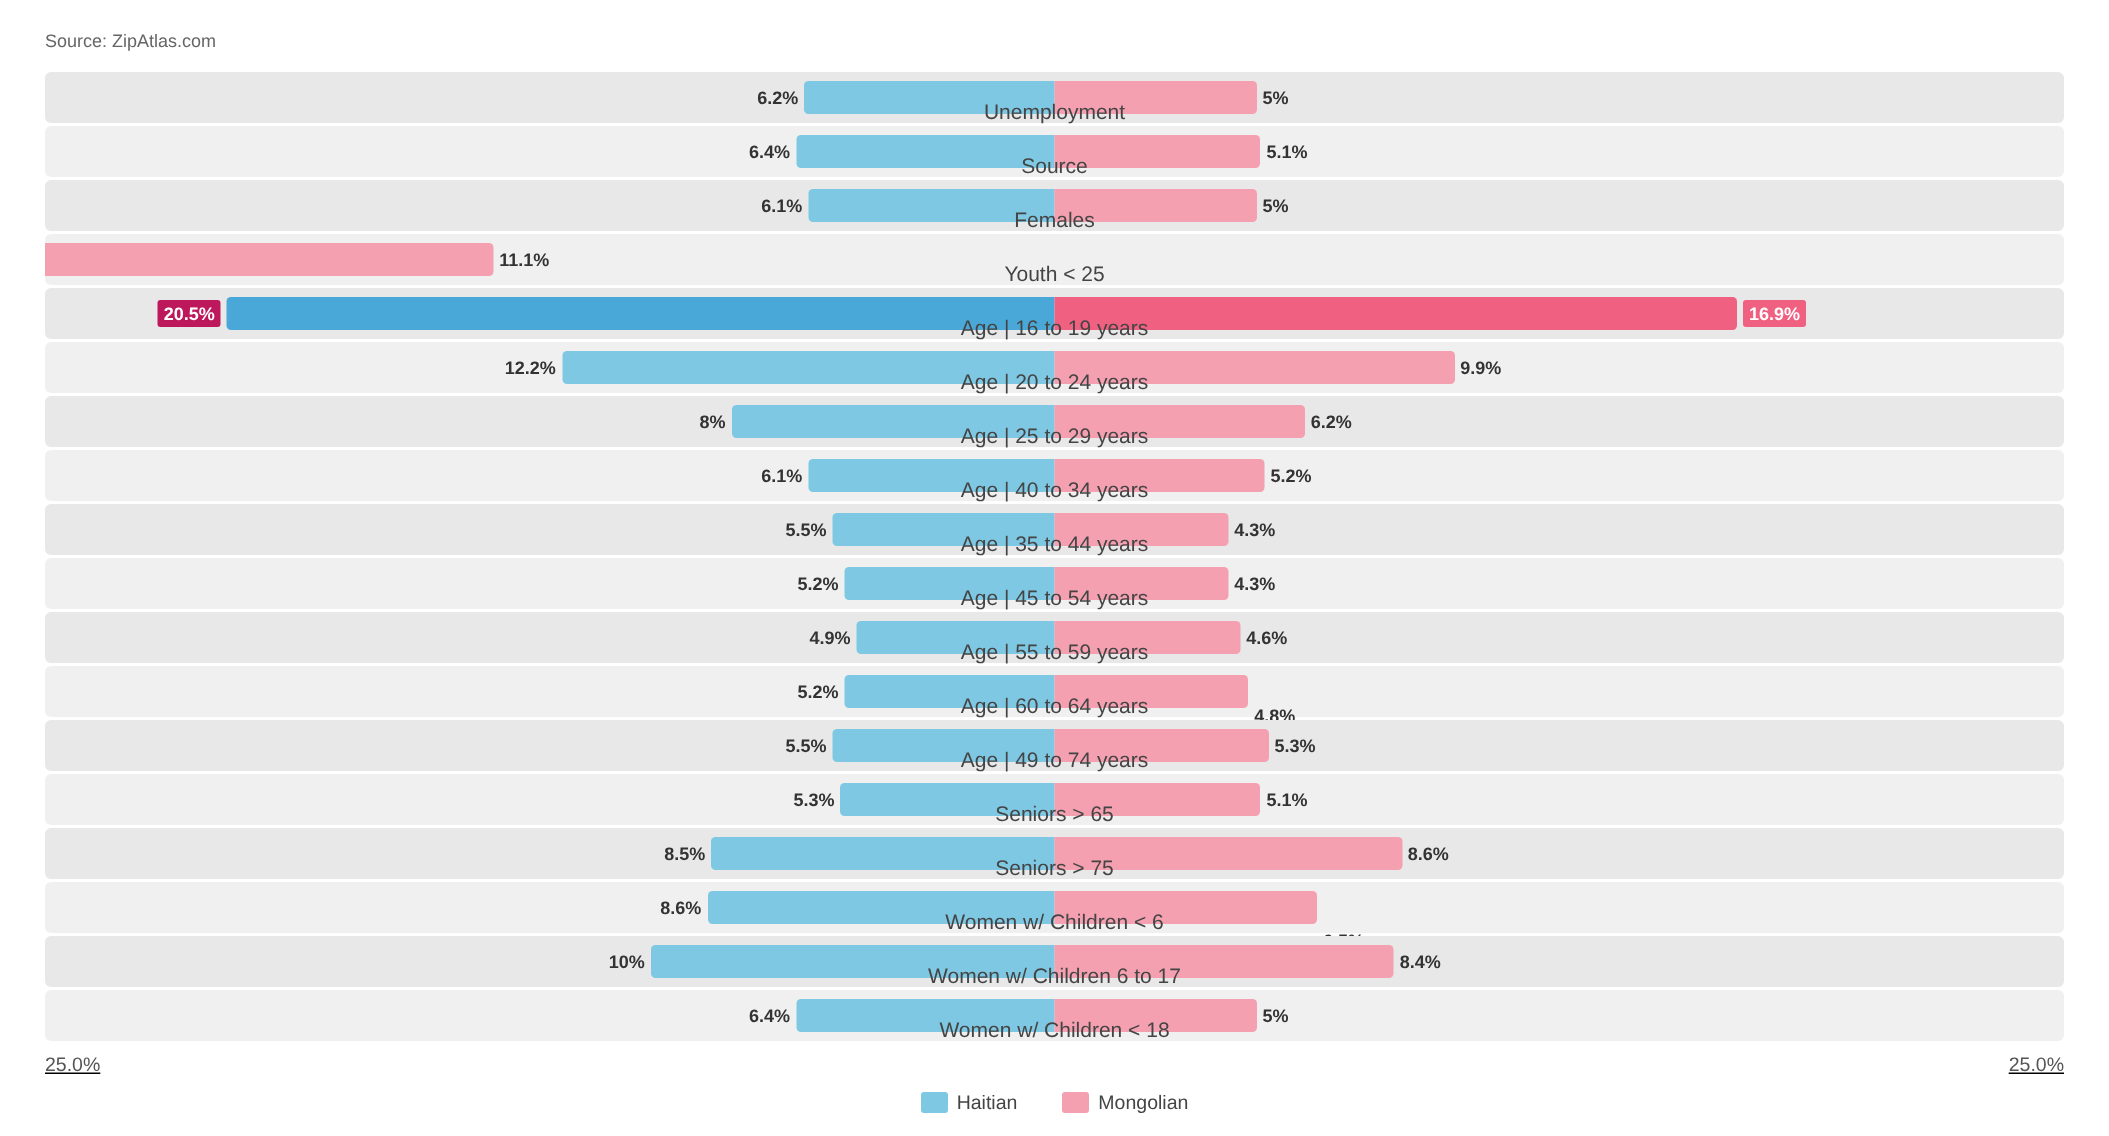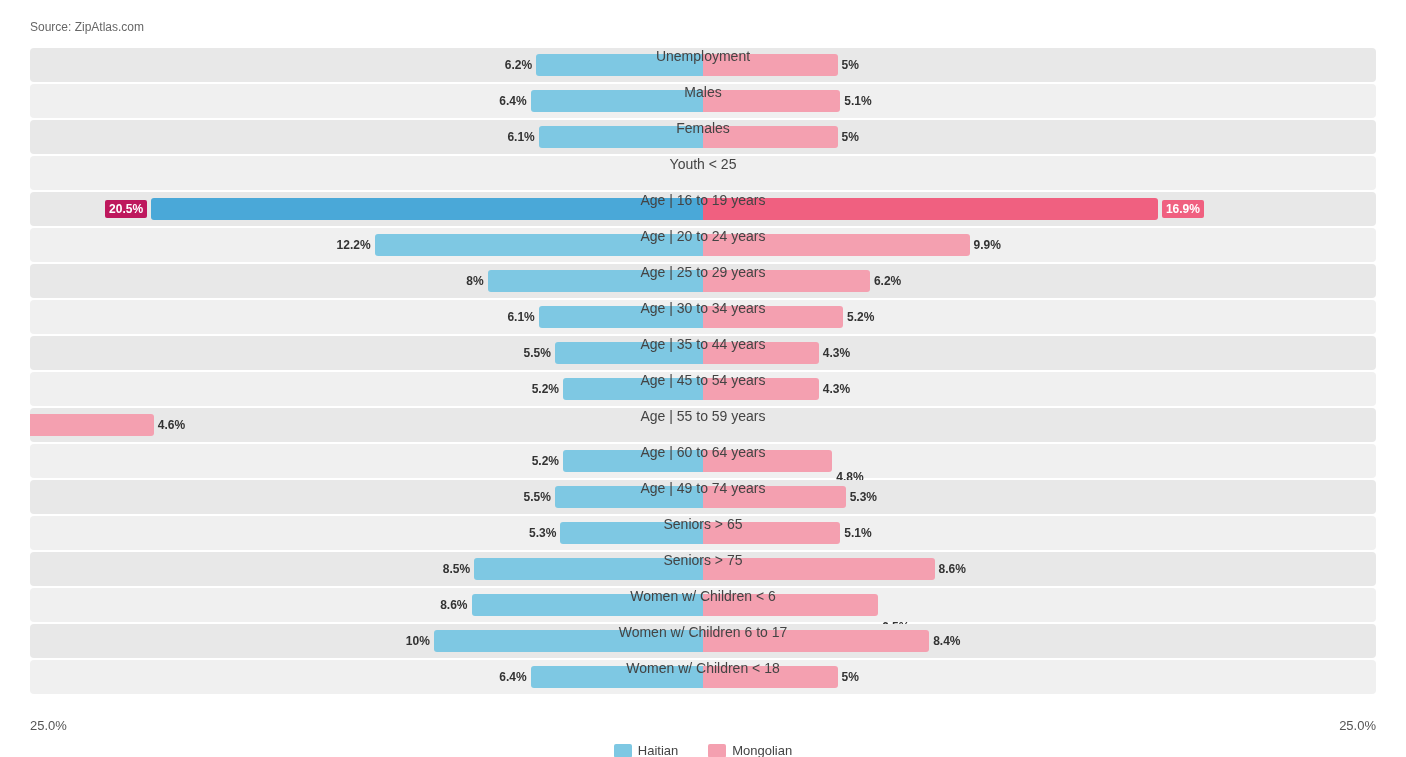--- a/index.html
+++ b/index.html
@@ -46,21 +46,21 @@
     }
     .bar-row:nth-child(odd) {
       background: #e8e8e8;
     }
     
     
     .bar-inner {
       display: flex;
       width: 100%;
       height: 100%;
-      align-items: flex-start;
+      align-items: flex-end;
       position: relative;
       text-decoration: underline;
     }
     .left-section {
       width: 50%;
       height: 100%;
       display: flex;
       align-items: center;
       justify-content: flex-end;
       position: relative;
@@ -131,22 +131,23 @@
     }
     .highlighted-row .value-right {
       background: #f06080;
       padding: 2px 4px;
       border-radius: 2px;
       color: #fff;
     }
     .x-axis {
       display: flex;
       justify-content: space-between;
-      margin-top: 24px;
+      margin-top: 8px;
       padding: 0 0;
+      text-decoration: underline;
     }
     .x-axis-label {
       font-size: 13px;
       color: #555;
     }
     .legend {
       display: flex;
       justify-content: center;
       margin-top: 10px;
       gap: 30px;
@@ -190,21 +191,21 @@
         </div>
       </div>
     </div>
       <div class="bar-row">
       <div class="bar-inner">
         <div class="left-section">
           <div class="blue-bar" style="width: 25.6%;">
           </div>
           <span class="value-left" style="right: 25.6%; transform: translateX(-4px);">6.4%</span>
         </div>
-        <span class="label-center">Males</span>
+        <span class="label-center">Source</span>
         <div class="right-section">
           <div class="pink-bar" style="width: 20.4%;">
           </div>
           <span class="value-right" style="left: 20.4%; transform: translateX(4px);">5.1%</span>
         </div>
       </div>
     </div>
       <div class="bar-row">
       <div class="bar-inner">
         <div class="left-section">
@@ -216,20 +217,25 @@
         <div class="right-section">
           <div class="pink-bar" style="width: 20%;">
           </div>
           <span class="value-right" style="left: 20%; transform: translateX(4px);">5%</span>
         </div>
       </div>
     </div>
       <div class="bar-row">
       <div class="bar-inner">
         <span class="label-center">Youth &lt; 25</span>
+        <div class="right-section">
+          <div class="pink-bar" style="width: 44.4%;">
+          </div>
+          <span class="value-right" style="left: 44.4%; transform: translateX(4px);">11.1%</span>
+        </div>
       </div>
     </div>
       <div class="bar-row highlighted-row">
       <div class="bar-inner">
         <div class="left-section">
           <div class="blue-bar" style="width: 82%;">
           </div>
           <span class="value-left" style="right: 82%; transform: translateX(-4px);">20.5%</span>
         </div>
         <span class="label-center">Age | 16 to 19 years</span>
@@ -270,21 +276,21 @@
         </div>
       </div>
     </div>
       <div class="bar-row">
       <div class="bar-inner">
         <div class="left-section">
           <div class="blue-bar" style="width: 24.4%;">
           </div>
           <span class="value-left" style="right: 24.4%; transform: translateX(-4px);">6.1%</span>
         </div>
-        <span class="label-center">Age | 30 to 34 years</span>
+        <span class="label-center">Age | 40 to 34 years</span>
         <div class="right-section">
           <div class="pink-bar" style="width: 20.8%;">
           </div>
           <span class="value-right" style="left: 20.8%; transform: translateX(4px);">5.2%</span>
         </div>
       </div>
     </div>
       <div class="bar-row">
       <div class="bar-inner">
         <div class="left-section">
@@ -310,20 +316,25 @@
         <span class="label-center">Age | 45 to 54 years</span>
         <div class="right-section">
           <div class="pink-bar" style="width: 17.2%;">
           </div>
           <span class="value-right" style="left: 17.2%; transform: translateX(4px);">4.3%</span>
         </div>
       </div>
     </div>
       <div class="bar-row">
       <div class="bar-inner">
+        <div class="left-section">
+          <div class="blue-bar" style="width: 19.6%;">
+          </div>
+          <span class="value-left" style="right: 19.6%; transform: translateX(-4px);">4.9%</span>
+        </div>
         <span class="label-center">Age | 55 to 59 years</span>
         <div class="right-section">
           <div class="pink-bar" style="width: 18.4%;">
           </div>
           <span class="value-right" style="left: 18.4%; transform: translateX(4px);">4.6%</span>
         </div>
       </div>
     </div>
       <div class="bar-row">
       <div class="bar-inner">

